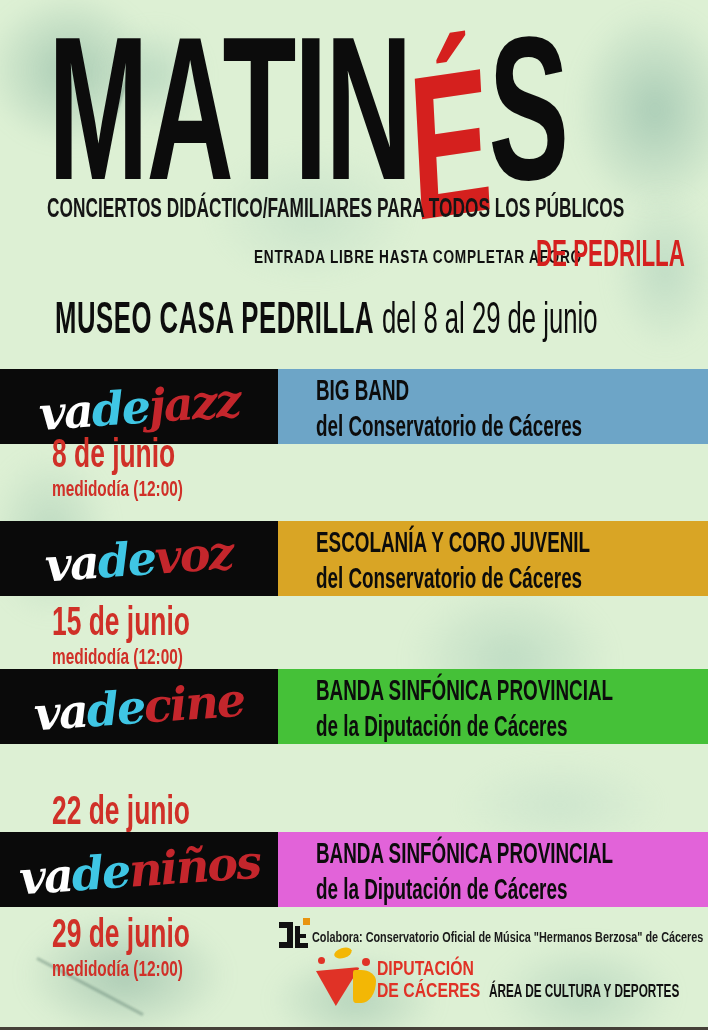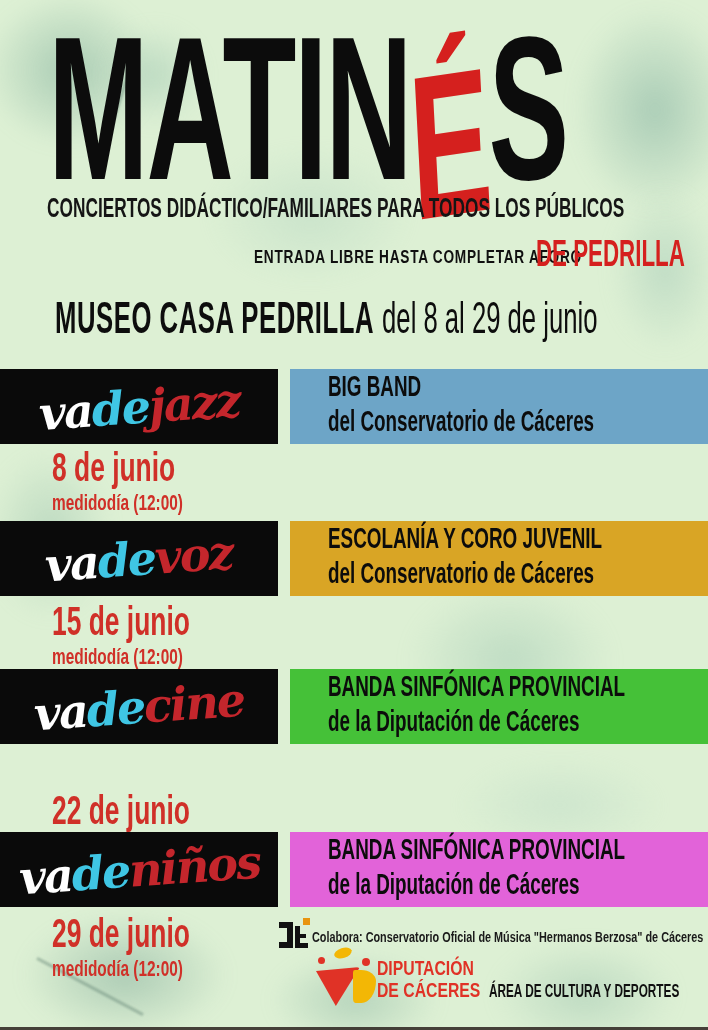--- a/index.html
+++ b/index.html
@@ -27,29 +27,29 @@
   .venue-line { position:absolute; left:55px; top:292px; font-size:45px; color:#0d0d0d;
                 transform:scaleX(0.57); transform-origin:0 0; white-space:nowrap; }
   .venue-line .venue { font-weight:bold; letter-spacing:1px; }
   .venue-line .range { font-weight:normal; margin-left:14px; }
 
   
   .bar-row { position:absolute; left:0; width:708px; height:75px; }
   .bar-black { position:absolute; left:0; top:0; width:278px; height:100%;
                display:flex; align-items:center; justify-content:center; }
   .bar-color { position:absolute; left:278px; right:0; top:0; height:100%;
-               display:flex; flex-direction:column; justify-content:flex-start; padding-left:38px;margin-left:12px; }
+               display:flex; flex-direction:column; justify-content:flex-end; padding-left:38px; }
   .bar-line { font-size:29px; font-weight:bold; color:#0c0c0c; line-height:1.22;
               transform:scaleX(0.65); transform-origin:0 50%; white-space:nowrap; }
   .logo { font-family:"DejaVu Serif", serif; font-style:italic; font-weight:bold;
           font-size:46px; letter-spacing:-2px; transform:rotate(-4deg); white-space:nowrap; }
   .r1 { top:369px; } .r2 { top:521px; } .r3 { top:669px; } .r4 { top:832px; }
 
   .date-block { position:absolute; left:52px; line-height:1.05; }
-  .d1 { top:446px; } .d2 { top:600px; } .d3 { top:789px; } .d4 { top:912px; }
+  .d1 { top:432px; } .d2 { top:600px; } .d3 { top:789px; } .d4 { top:912px; }
   .date-big { font-size:40px; font-weight:bold; transform:scaleX(0.66); transform-origin:0 0; white-space:nowrap; }
   .date-small { font-size:22px; font-weight:bold; margin-top:3px; transform:scaleX(0.70); transform-origin:0 0; white-space:nowrap; }
 
   
   .colabora { position:absolute; left:312px; top:928px; font-size:15.5px; font-weight:bold;
               color:#1a1a1a; transform:scaleX(0.70); transform-origin:0 0; white-space:nowrap; }
   .conserv-logo { position:absolute; left:279px; top:918px; width:32px; height:32px; }
   .conserv-logo .g1 { position:absolute; left:0; top:4px; width:14px; height:26px;
                       border-top:6px solid #111; border-right:6px solid #111; border-bottom:6px solid #111; }
   .conserv-logo .g2 { position:absolute; left:16px; top:8px; width:13px; height:22px;

